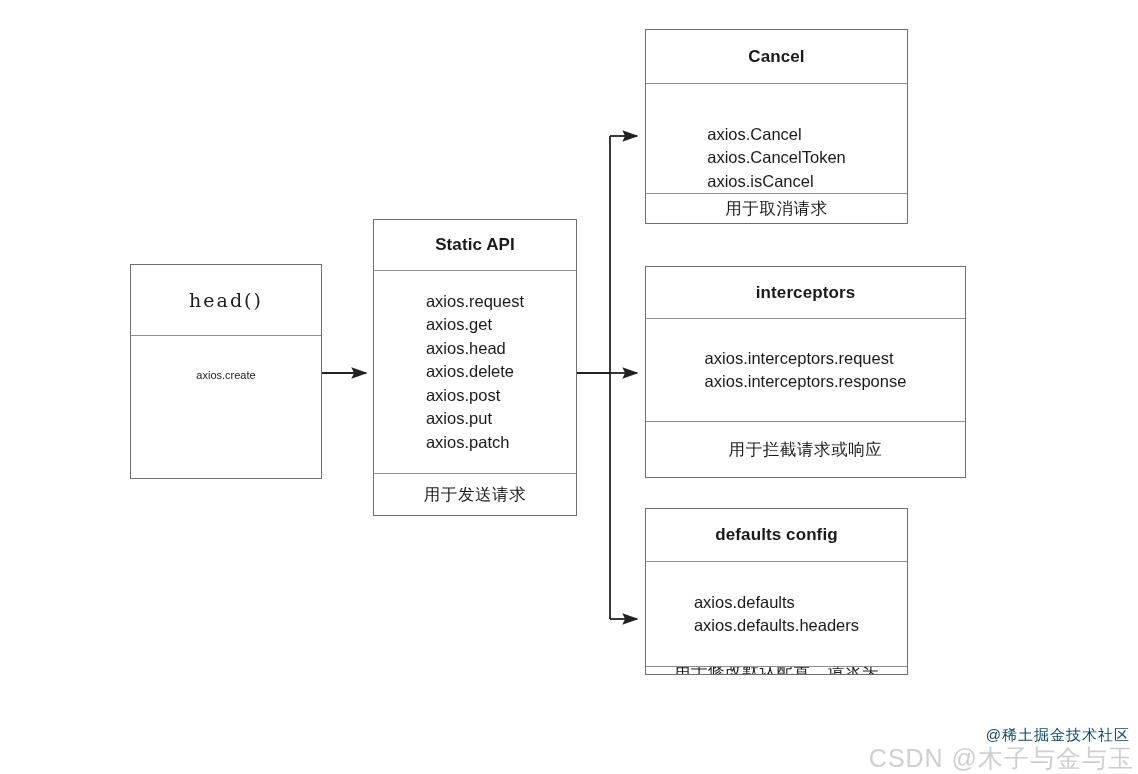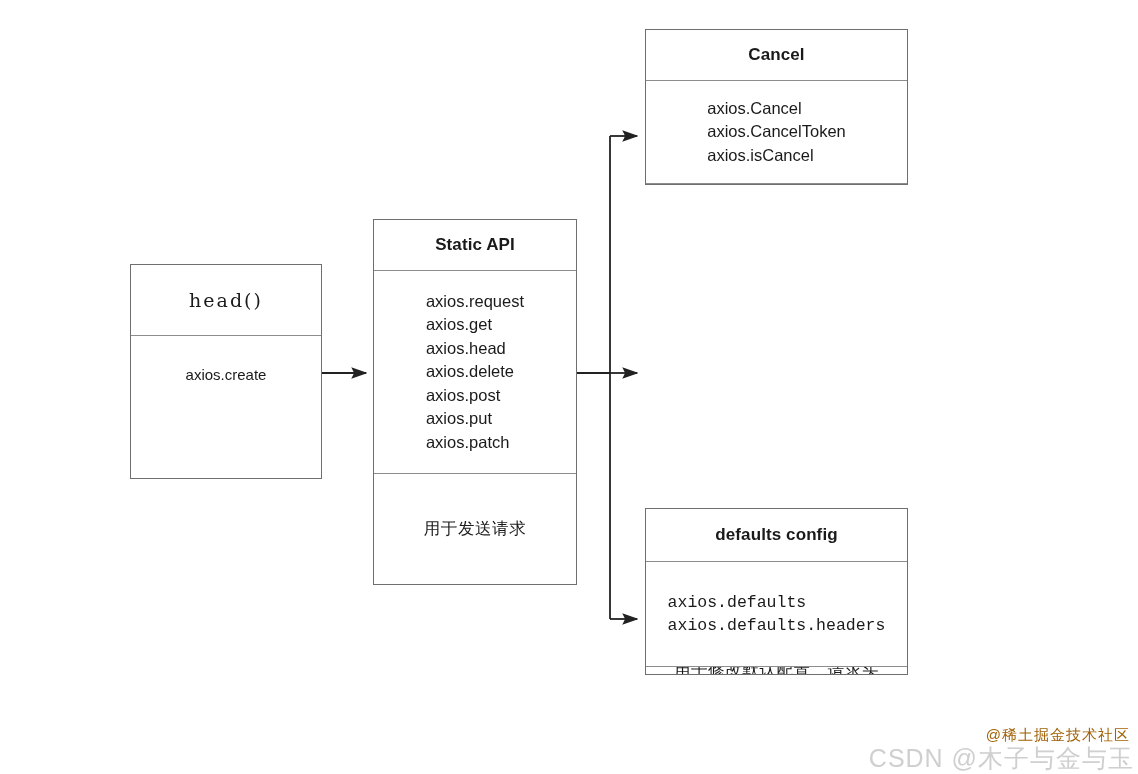--- a/index.html
+++ b/index.html
@@ -50,21 +50,21 @@
     letter-spacing: 2px;
     white-space: nowrap;
   }
   .body-list {
     font-size: 16.5px;
     line-height: 1.42;
     text-align: left;
     white-space: pre-line;
   }
   .plain-text {
-    font-size: 15px;
+    font-size: 11px;
     white-space: nowrap;
   }
   .cn-text {
     font-size: 16.5px;
     letter-spacing: 0.6px;
     white-space: nowrap;
   }
 
   
   #edges {
@@ -79,21 +79,21 @@
   
   .wm {
     position: absolute;
     white-space: nowrap;
     user-select: none;
   }
   #wm-juejin {
     right: 8px;
     top: 726px;
     font-size: 15px;
-    color: #a16207;
+    color: #0c4a6e;
     letter-spacing: 1px;
   }
   #wm-csdn {
     right: 4px;
     top: 742px;
     font-size: 25px;
     color: #cfcfcf;
     letter-spacing: 1px;
   }
 </style>
@@ -133,58 +133,70 @@
 
   <div class="node" style="left:130px; top:264px; width:192px; height:215px;">
     <div class="sec" style="height:70px;">
       <span class="title-mono">head()</span>
     </div>
     <div class="sec divider-top" style="height:78px;">
       <span class="plain-text">axios.create</span>
     </div>
   </div>
 
-  <div class="node" style="left:373px; top:219px; width:204px; height:366px;">
+  <div class="node" style="left:373px; top:219px; width:204px; height:297px;">
     <div class="sec" style="height:50px;">
       <span class="title-text">Static API</span>
     </div>
     <div class="sec divider-top" style="height:203px; align-items:center;">
       <span class="body-list">axios.request
 axios.get
 axios.head
 axios.delete
 axios.post
 axios.put
 axios.patch</span>
     </div>
     <div class="sec divider-top" style="flex:1;">
       <span class="cn-text">用于发送请求</span>
     </div>
   </div>
 
-  <div class="node" style="left:645px; top:29px; width:263px; height:156px;">
+  <div class="node" style="left:645px; top:29px; width:263px; height:195px;">
     <div class="sec" style="height:53px;">
       <span class="title-text">Cancel</span>
     </div>
-    <div class="sec divider-top" style="height:110px;">
+    <div class="sec divider-top" style="height:110px;align-items:flex-end;">
       <span class="body-list">axios.Cancel
 axios.CancelToken
 axios.isCancel</span>
     </div>
     <div class="sec divider-top" style="flex:1;">
       <span class="cn-text">用于取消请求</span>
     </div>
   </div>
 
+  <div class="node" style="left:645px; top:266px; width:321px; height:212px;">
+    <div class="sec" style="height:51px;">
+      <span class="title-text">interceptors</span>
+    </div>
+    <div class="sec divider-top" style="height:103px;">
+      <span class="body-list">axios.interceptors.request
+axios.interceptors.response</span>
+    </div>
+    <div class="sec divider-top" style="flex:1;">
+      <span class="cn-text">用于拦截请求或响应</span>
+    </div>
+  </div>
 
   <div class="node" style="left:645px; top:508px; width:263px; height:167px;">
     <div class="sec" style="height:52px;">
       <span class="title-text">defaults config</span>
     </div>
-    <div class="sec divider-top" style="height:105px;font-family:Liberation Mono, monospace;">
+    <div class="sec divider-top" style="height:105px;">
       <span class="body-list">axios.defaults
 axios.defaults.headers</span>
     </div>
     <div class="sec divider-top" style="flex:1;">
       <span class="cn-text">用于修改默认配置，请求头</span>
     </div>
   </div>
 
   <div class="wm" id="wm-juejin">@稀土掘金技术社区</div>
   <div class="wm" id="wm-csdn">CSDN @木子与金与玉</div>

